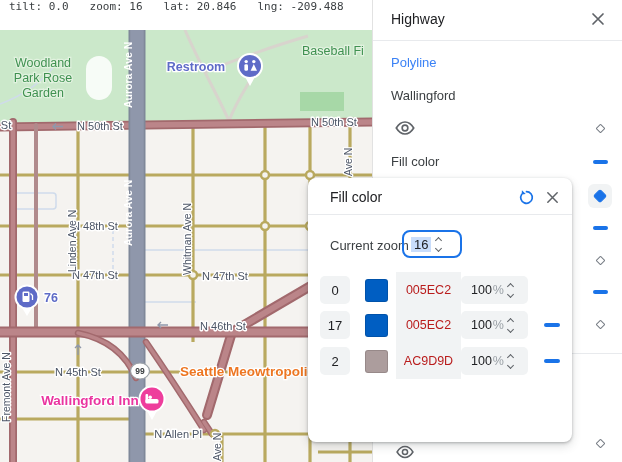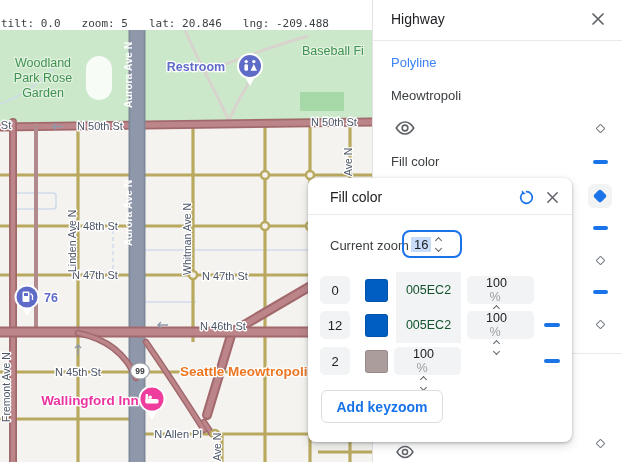--- a/index.html
+++ b/index.html
@@ -1,22 +1,22 @@
 <!DOCTYPE html>
 <html><head>
 <meta charset="utf-8">
 <style>
   * { margin:0; padding:0; box-sizing:border-box; }
   html,body { width:622px; height:462px; overflow:hidden; background:#fff;
               font-family:"Liberation Sans", sans-serif; }
   .app { position:relative; width:622px; height:462px; }
 
   
-  .statusbar { position:absolute; left:0; top:0; width:372px; height:30px;
-    background:#fff; display:flex; align-items:flex-end; gap:21px; padding-left:1px;
+  .statusbar { position:absolute; left:8px; top:0; width:372px; height:30px;
+    background:#fff; display:flex; align-items:flex-start; gap:21px; padding-left:1px;
     font-family:"DejaVu Sans Mono", monospace; font-size:11px; color:#3c4043; }
 
   
   .map { position:absolute; left:0; top:30px; width:372px; height:432px; background:#f5f3f0; }
   .map svg { display:block; }
   text { user-select:none; }
   .st  { font:11px "Liberation Sans",sans-serif; fill:#4c5566; stroke:#ffffff;
          stroke-width:2.8px; paint-order:stroke; stroke-linejoin:round; }
   .stv { font:10.5px "Liberation Sans",sans-serif; fill:#4c5566; stroke:#ffffff;
          stroke-width:2.6px; paint-order:stroke; stroke-linejoin:round; }
@@ -64,38 +64,38 @@
   .chv { width:5px; height:5px; border:solid #5f6368; border-width:0 1.5px 1.5px 0; }
   .chv.up { transform:rotate(-135deg); margin-top:2px; }
   .chv.dn { transform:rotate(45deg); margin-bottom:2px; }
 
   .kz-row { position:absolute; left:12px; height:28px; display:flex; align-items:center; }
   .kz-zoom { width:30px; height:28px; background:#f1f3f4; border-radius:5px;
     display:flex; align-items:center; justify-content:center; color:#202124; }
   .kz-swatch { width:23px; height:23px; border-radius:3px; margin-left:15px;
     border:1px solid rgba(0,0,0,.12); }
   .kz-hex { width:65px; height:36px; background:#f1f3f4; border-radius:0; margin-left:8px;
-    display:flex; align-items:center; justify-content:center; color:#14532d; font-size:12.5px; }
-  .kz-op { width:67px; height:28px; background:#f1f3f4; border-radius:5px; margin-left:6px;
-    display:flex; align-items:center; padding:0 18px 0 10px; color:#202124; font-size:12.5px;flex-direction:column; }
+    display:flex; align-items:center; justify-content:center; color:#b91c1c; font-size:12.5px; }
+  .kz-op { width:67px; height:28px; background:#f1f3f4; border-radius:5px; 
+    display:flex; align-items:center; padding:0 18px 0 10px; color:#202124; font-size:12.5px; }
   .kz-op .pct { color:#9aa0a6; margin:0 4px 0 1px; }
   .kz-del { position:absolute; left:236px; width:16px; height:3.5px;
     background:#1a73e8; border-radius:2px; cursor:pointer; }
   .add-btn { position:absolute; left:13px; top:212px; width:122px; height:33px;
     border:1px solid #dadce0; border-radius:6px; background:#fff; color:#1a73e8;
     font-family:"Liberation Sans",sans-serif; font-size:14px; font-weight:bold; cursor:pointer; }
 </style>
 </head>
 <body>
 
 <div class="app">
 
   <div class="statusbar">
     <span>tilt: 0.0</span>
-    <span>zoom: 5</span>
+    <span>zoom: 16</span>
     <span>lat: 20.846</span>
     <span>lng: -209.488</span>
   </div>
 
   <div class="map">
     <svg width="372" height="432" viewBox="0 0 372 432" xmlns="http://www.w3.org/2000/svg">
 
       <rect x="0" y="0" width="372" height="432" fill="#f5f3f0"></rect>
       <rect x="0" y="0" width="372" height="96" fill="#cbe8ca"></rect>
       <rect x="300" y="62" width="44" height="19" fill="#a7d8a7"></rect>
@@ -267,21 +267,21 @@
       <span class="panel-title">Highway</span>
       <span class="icon-btn panel-close">
         <svg width="16" height="16" viewBox="0 0 16 16">
             <path d="M3,3 L13,13 M13,3 L3,13" stroke="#5f6368" stroke-width="1.7" stroke-linecap="round"></path>
           </svg>
       </span>
     </div>
     <div class="hdiv" style="top:40px"></div>
 
     <span class="lbl" style="top:55px; color:#3b82f6;">Polyline</span>
-    <span class="lbl" style="top:88px">Meowtropoli</span>
+    <span class="lbl" style="top:88px">Wallingford</span>
 
     <span class="icon-btn" style="left:20px; top:116px;">
       <svg width="22" height="22" viewBox="0 0 24 24" fill="none" stroke="#5f6368" stroke-width="1.8">
         <path d="M12,5.5 C6.5,5.5 2.5,12 2.5,12 C2.5,12 6.5,18.5 12,18.5 C17.5,18.5 21.5,12 21.5,12 C21.5,12 17.5,5.5 12,5.5 Z"></path>
         <circle cx="12" cy="12" r="3.1"></circle>
       </svg>
     </span>
 
     <span class="lbl" style="top:154px">Fill color</span>
 
@@ -352,44 +352,44 @@
         <span>100</span>
         <span class="pct">%</span>
         <span class="chev-col">
             <span class="chv up"></span>
             <span class="chv dn"></span>
           </span>
       </span>
     </div>
 
     <div class="kz-row" style="top:133px">
-      <span class="kz-zoom">12</span>
+      <span class="kz-zoom">17</span>
       <span class="kz-swatch" style="background-color: rgb(0, 94, 194);"></span>
       <span class="kz-hex">005EC2</span>
       <span class="kz-op">
         <span>100</span>
         <span class="pct">%</span>
         <span class="chev-col">
             <span class="chv up"></span>
             <span class="chv dn"></span>
           </span>
       </span>
     </div>
     <span class="kz-del" style="top:145px"></span>
 
     <div class="kz-row" style="top:169px">
       <span class="kz-zoom">2</span>
       <span class="kz-swatch" style="background-color: rgb(172, 157, 157);"></span>
+      <span class="kz-hex">AC9D9D</span>
       <span class="kz-op">
         <span>100</span>
         <span class="pct">%</span>
         <span class="chev-col">
             <span class="chv up"></span>
             <span class="chv dn"></span>
           </span>
       </span>
     </div>
     <span class="kz-del" style="top:181px"></span>
 
-    <button class="add-btn">Add keyzoom</button>
   </div>
 
 </div>
 
 </body></html>

